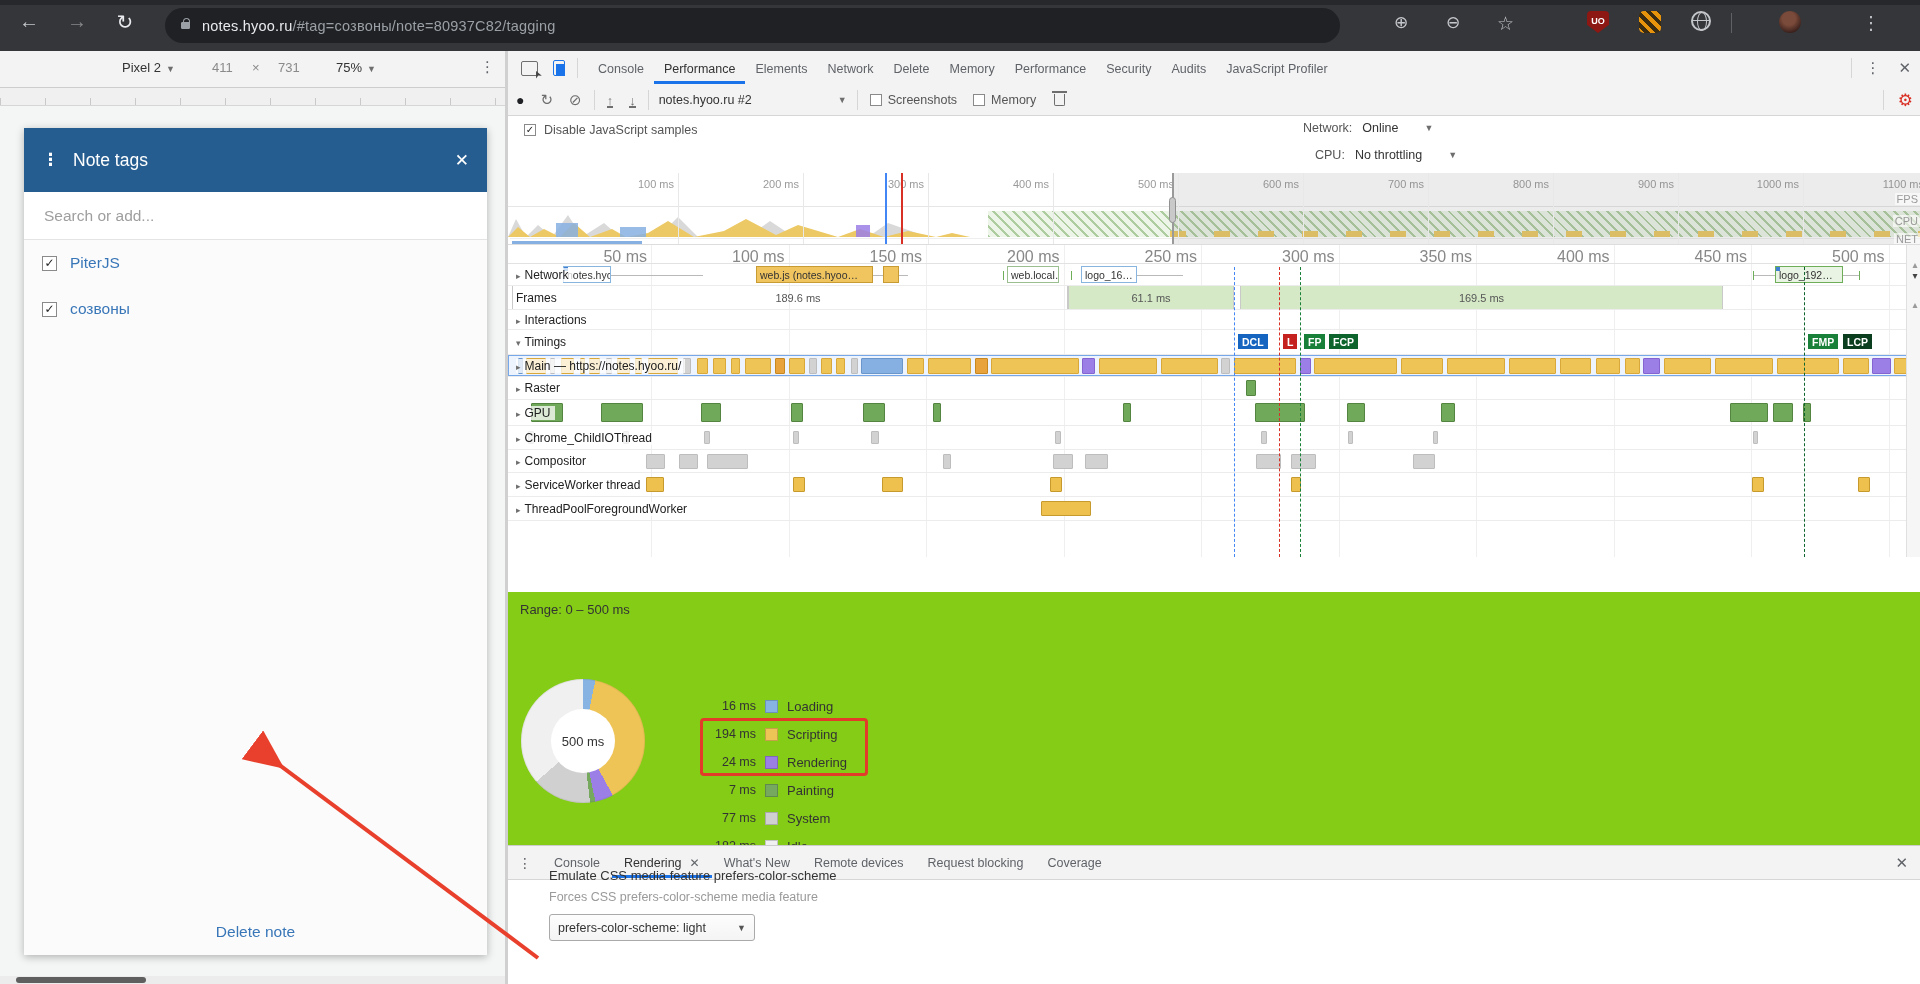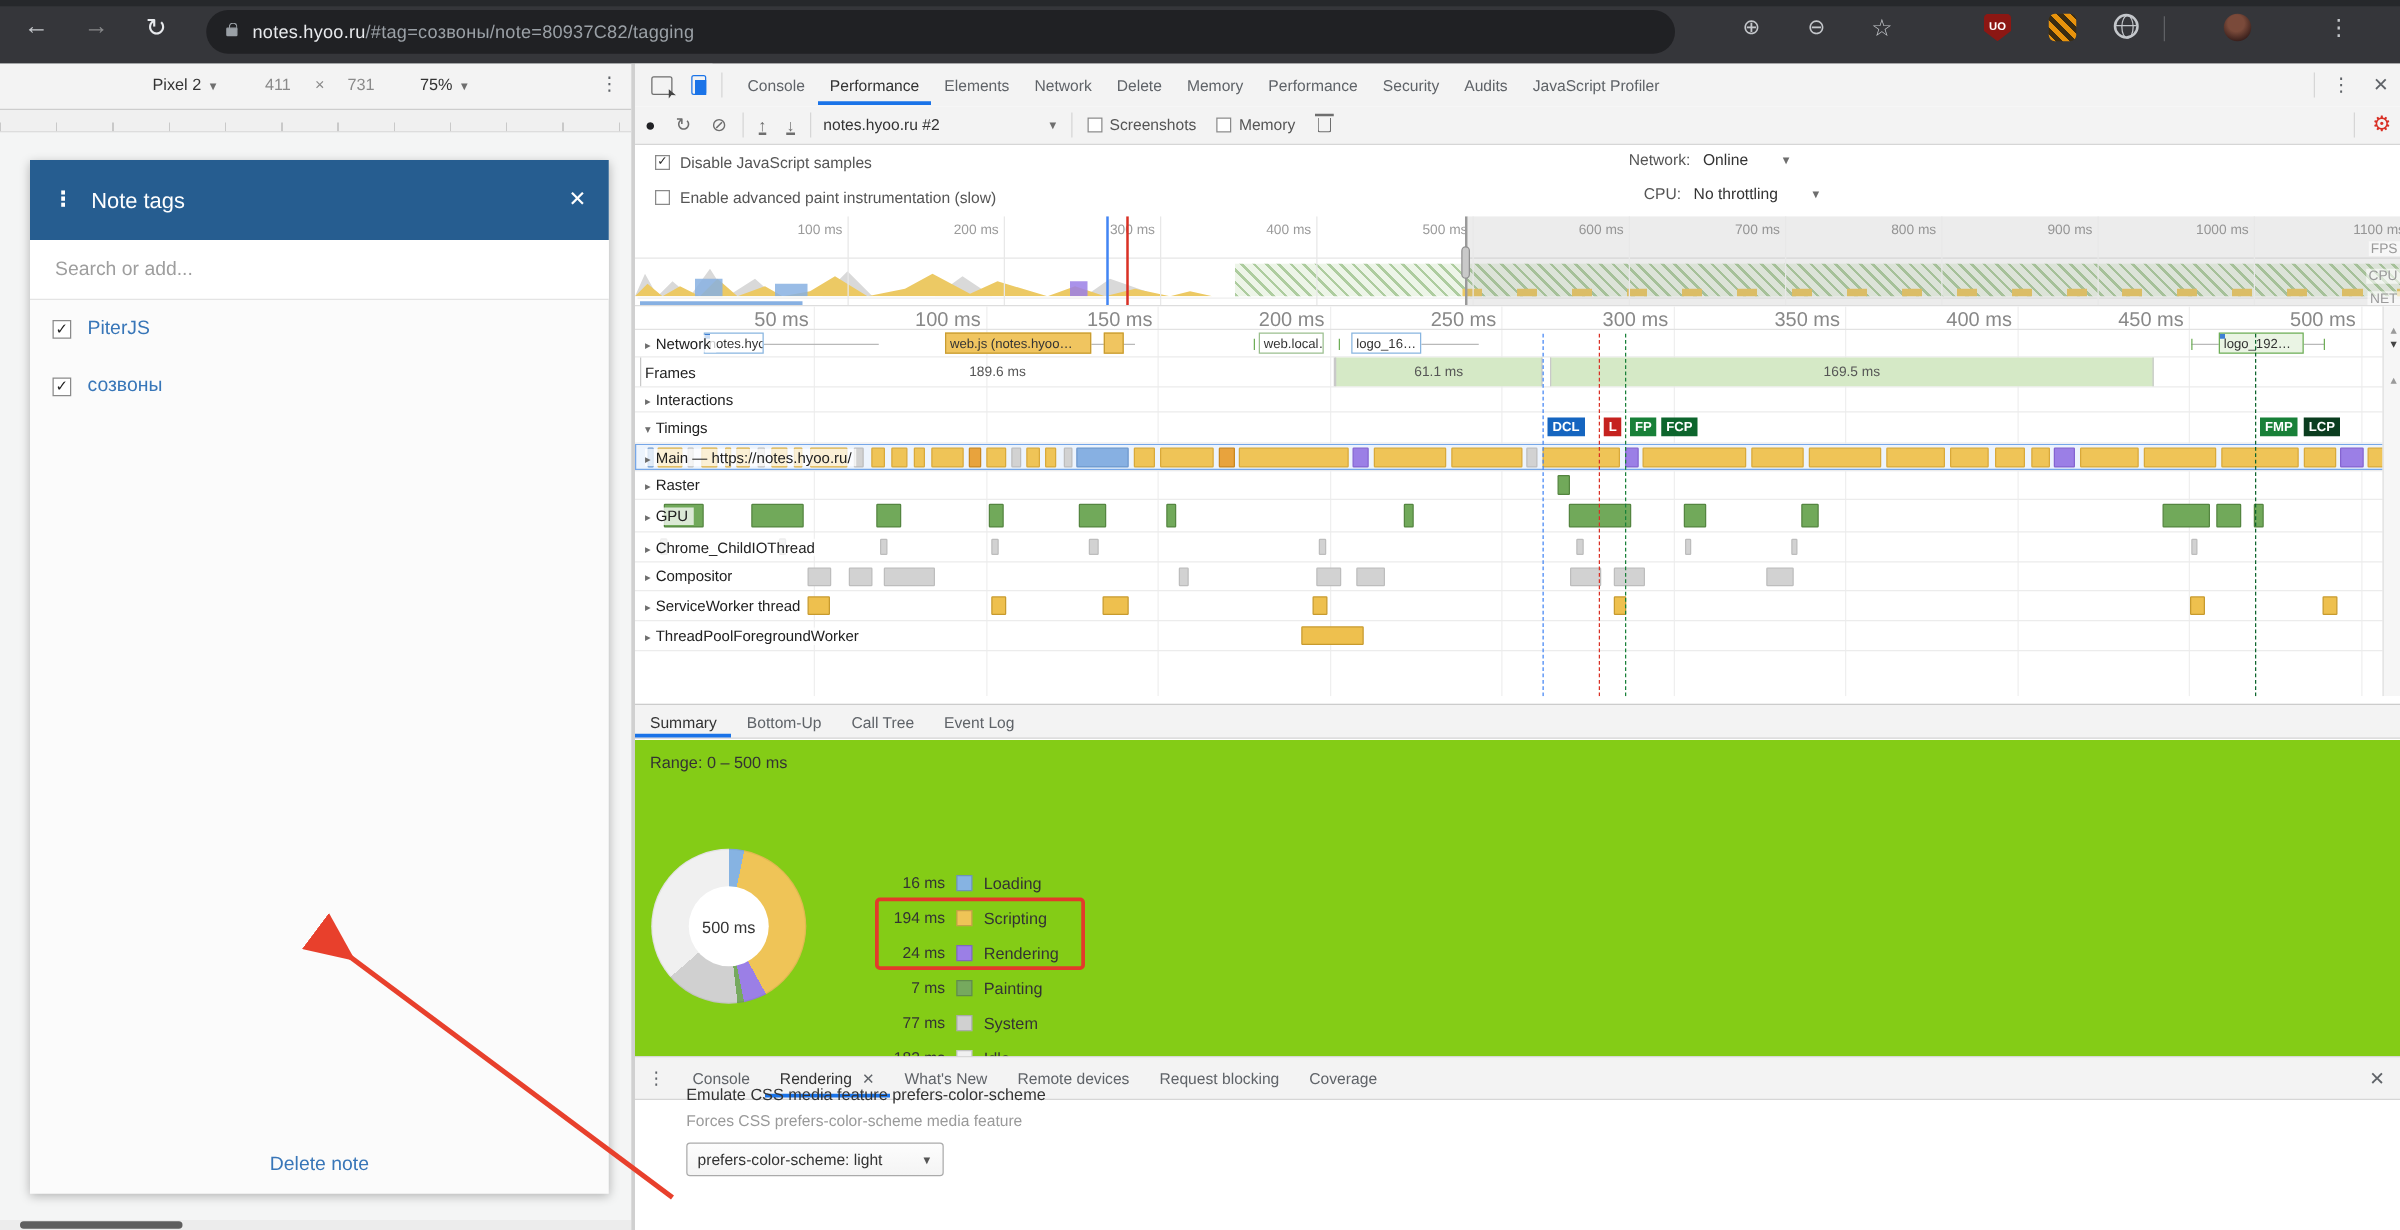--- a/index.html
+++ b/index.html
@@ -301,24 +301,20 @@
   <div id="gear">⚙</div>
 
   <div class="optrow" style="top:65px;">
     <span class="cb">✓</span>
     <span>Disable JavaScript samples</span>
   </div>
   <div class="rightopt" style="left:795px;top:70px;">
     <span>Network:</span>
     <span class="val">Online</span>
     <span class="caret">▼</span>
-  </div>
-  <div class="optrow" style="top:93px;">
-    <span class="cb" style="color:transparent;"></span>
-    <span>Enable advanced paint instrumentation (slow)</span>
   </div>
   <div class="rightopt" style="left:807px;top:97px;">
     <span>CPU:</span>
     <span class="val">No throttling</span>
     <span class="caret">▼</span>
   </div>
 
   <div id="overview">
     <div id="ovruler">
         <span class="ovlab" style="left: 106px;">100 ms</span>
@@ -564,26 +560,20 @@
         <div class="badge" style="left: 1300px; top: 89px; background: rgb(24, 128, 56);">FMP</div>
         <div class="badge" style="left: 1335px; top: 89px; background: rgb(11, 61, 31);">LCP</div>
       </div>
     <div id="vscroll">
       <div style="margin-top:14px;">▴</div>
       <div class="dk">▾</div>
       <div style="margin-top:18px;">▴</div>
     </div>
   </div>
 
-  <div id="sumtabs">
-      <span class="stab active">Summary</span>
-      <span class="stab">Bottom-Up</span>
-      <span class="stab">Call Tree</span>
-      <span class="stab">Event Log</span>
-    </div>
   <div id="sumbody">
     <div id="rangetxt">Range: 0 – 500 ms</div>
     <div id="donut" style="background: conic-gradient(rgb(134, 179, 226) 0deg, rgb(134, 179, 226) 11.52deg, rgb(239, 196, 87) 11.52deg, rgb(239, 196, 87) 151.2deg, rgb(155, 127, 230) 151.2deg, rgb(155, 127, 230) 168.48deg, rgb(118, 169, 94) 168.48deg, rgb(118, 169, 94) 173.52deg, rgb(208, 208, 208) 173.52deg, rgb(208, 208, 208) 228.96deg, rgb(240, 240, 240) 228.96deg, rgb(240, 240, 240) 360deg); box-shadow: rgba(0, 0, 0, 0.06) 0px 0px 0px 1px inset;">
       <div id="donuthole">500 ms</div>
     </div>
     <div id="legend"></div>
     <div id="legbox" style="left: 192px; top: 126px; width: 168px; height: 58px;"></div>
   <div class="legrow" style="left: 188px; top: 104px;">
         <span class="legval">16 ms</span>
         <span class="legsw" style="background: rgb(134, 179, 226);"></span>

